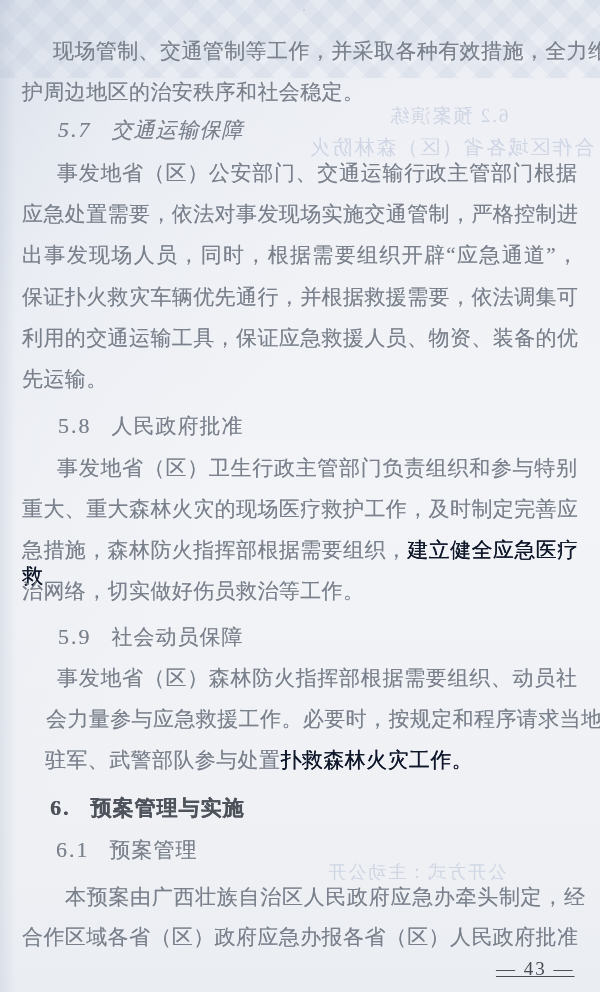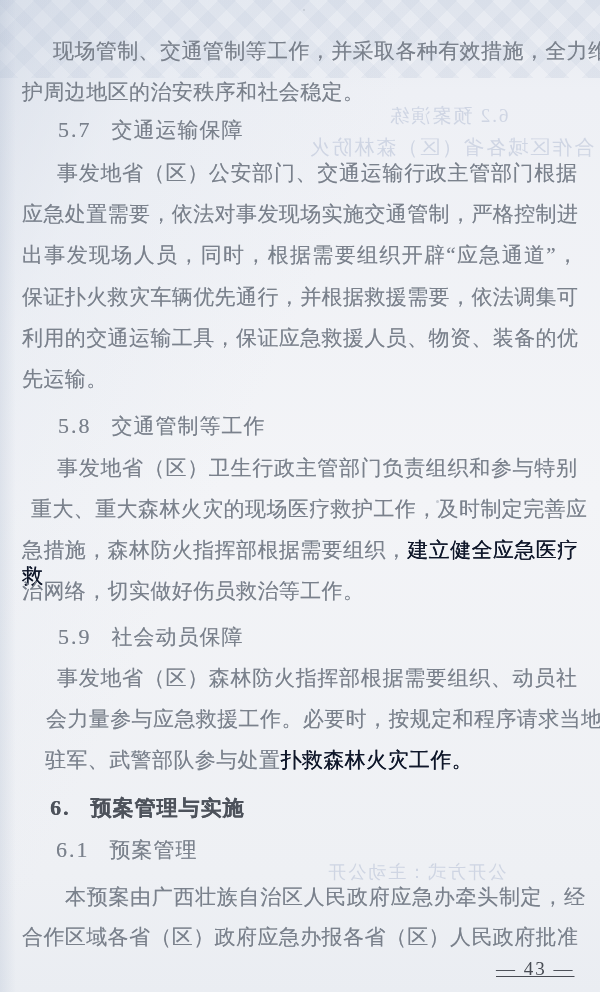--- a/index.html
+++ b/index.html
@@ -55,33 +55,33 @@
 <div class="scan-pattern"></div>
 <div class="edge-shade"></div>
 
 <div class="bleed" style="left:388px;top:103px;font-size:19px;">6.2 预案演练</div>
 <div class="bleed" style="left:308px;top:134px;font-size:20px;">合作区域各省（区）森林防火</div>
 <div class="bleed" style="left:326px;top:860px;font-size:18px;">公开方式：主动公开</div>
 
 <div class="line just" style="left:22px;top:38px;width:556px;margin-left:31px;">现场管制、交通管制等工作，并采取各种有效措施，全力维</div>
 <div class="line" style="left:22px;top:79px;">护周边地区的治安秩序和社会稳定。</div>
 
-<div class="line heading" style="left:58px;top:117px;"><span class="num">5.7</span><span class="title">交通运输保障</span></div>
+<div class="line heading" style="left:58px;top:117px;font-style:italic;"><span class="num">5.7</span><span class="title">交通运输保障</span></div>
 
 <div class="line just" style="left:57px;top:160px;width:520px;">事发地省（区）公安部门、交通运输行政主管部门根据</div>
 <div class="line just" style="left:22px;top:201px;width:556px;">应急处置需要，依法对事发现场实施交通管制，严格控制进</div>
 <div class="line just" style="left:22px;top:242px;width:556px;">出事发现场人员，同时，根据需要组织开辟“应急通道”，</div>
 <div class="line just" style="left:22px;top:284px;width:556px;">保证扑火救灾车辆优先通行，并根据救援需要，依法调集可</div>
 <div class="line just" style="left:22px;top:325px;width:556px;">利用的交通运输工具，保证应急救援人员、物资、装备的优</div>
 <div class="line" style="left:22px;top:366px;">先运输。</div>
 
-<div class="line heading" style="left:58px;top:413px;"><span class="num">5.8</span><span class="title">交通管制等工作</span></div>
+<div class="line heading" style="left:58px;top:413px;"><span class="num">5.8</span><span class="title">人民政府批准</span></div>
 
 <div class="line just" style="left:57px;top:455px;width:520px;">事发地省（区）卫生行政主管部门负责组织和参与特别</div>
-<div class="line just" style="left:22px;top:496px;width:556px;margin-left:9px;">重大、重大森林火灾的现场医疗救护工作，及时制定完善应</div>
+<div class="line just" style="left:22px;top:496px;width:556px;">重大、重大森林火灾的现场医疗救护工作，及时制定完善应</div>
 <div class="line just" style="left:22px;top:537px;width:556px;"><span>急措施，森林防火指挥部根据需要组织，</span><span class="dark">建立健全应急医疗救</span></div>
 <div class="line" style="left:22px;top:578px;">治网络，切实做好伤员救治等工作。</div>
 
 <div class="line heading" style="left:58px;top:624px;"><span class="num">5.9</span><span class="title">社会动员保障</span></div>
 
 <div class="line just" style="left:57px;top:665px;width:520px;">事发地省（区）森林防火指挥部根据需要组织、动员社</div>
 <div class="line just" style="left:22px;top:706px;width:556px;margin-left:24px;">会力量参与应急救援工作。必要时，按规定和程序请求当地</div>
 <div class="line" style="left:22px;top:747px;margin-left:23px;"><span>驻军、武警部队参与处置</span><span class="dark">扑救森林火灾工作。</span></div>
 
 <div class="line heading" style="left:50px;top:795px;"><span class="num h-main">6.</span><span class="title h-main">预案管理与实施</span></div>

